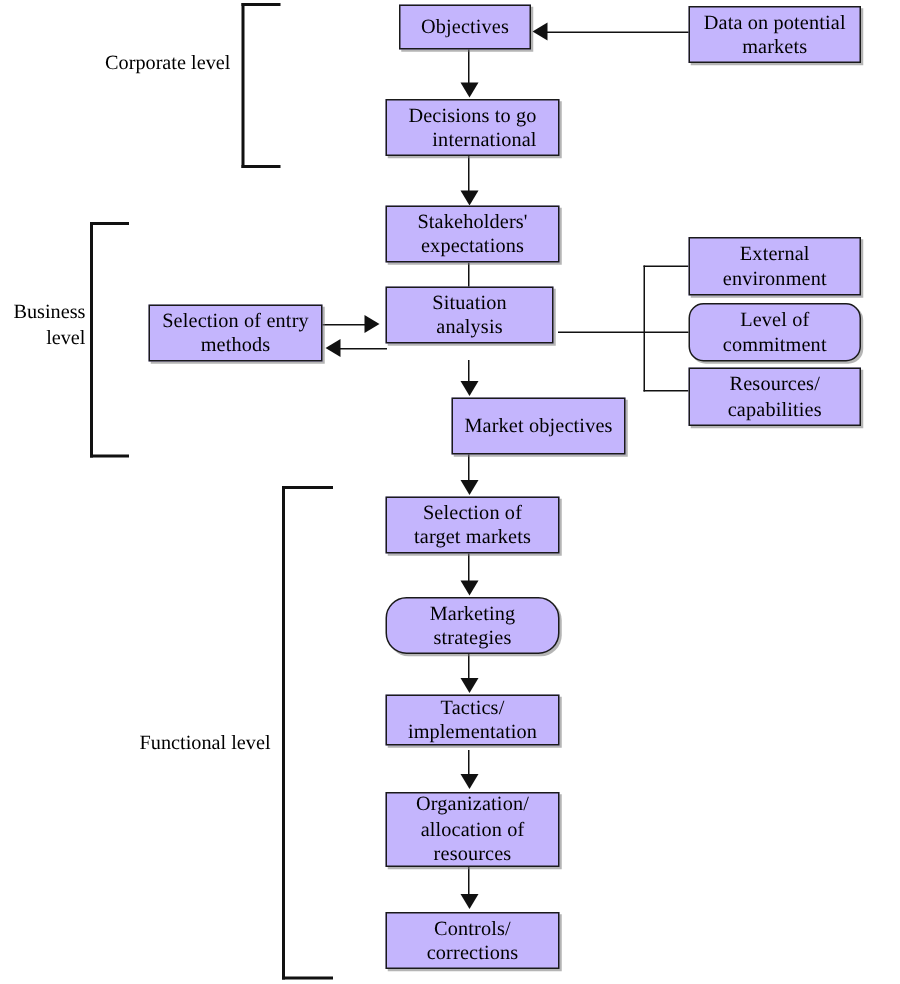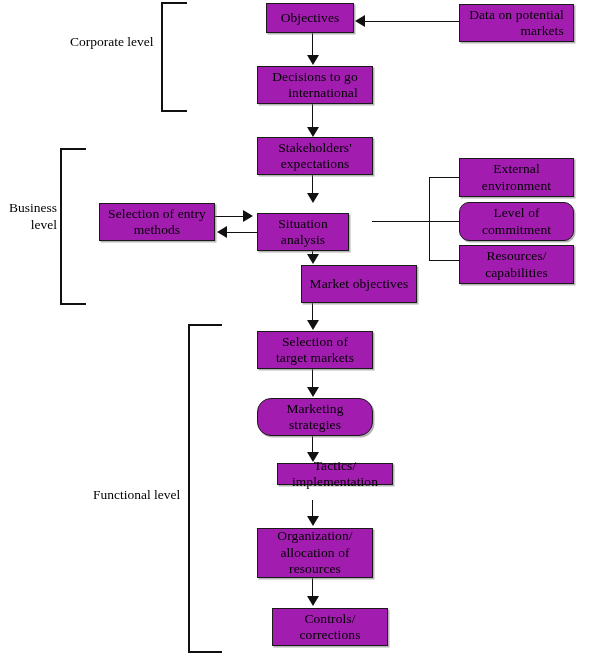--- a/index.html
+++ b/index.html
@@ -12,21 +12,21 @@
     width: 600px;
     height: 656px;
     background: #ffffff;
     font-family: "Liberation Serif", "DejaVu Serif", serif;
     overflow: hidden;
   }
   .box {
     position: absolute;
     box-sizing: border-box;
     border: 1.2px solid #1a1a1a;
-    background: #a21caf;
+    background: #c4b5fd;
     display: flex;
     align-items: center;
     justify-content: center;
     text-align: center;
     color: #000000;
     font-size: 13.5px;
     line-height: 1.22;
     letter-spacing: 0.1px;
     box-shadow: 1.5px 1.5px 0 0 rgba(120,120,120,0.55);
   }
@@ -165,36 +165,36 @@
   <div class="vline" style="left:312px; top:500px; height:18px;"></div>
   <div class="arrow-down" style="left:307px; top:516px;"></div>
 
   <div class="vline" style="left:312px; top:577px; height:20px;"></div>
   <div class="arrow-down" style="left:307px; top:596px;"></div>
 
   <div class="box" style="left:266px; top:3px; width:88px; height:30px;">
     <span class="txt">Objectives</span>
   </div>
 
-  <div class="box" style="left:459px; top:4px; width:115px; height:38px;text-align:right;">
+  <div class="box" style="left:459px; top:4px; width:115px; height:38px;">
     <span class="txt">Data on potential
 markets</span>
   </div>
 
   <div class="box" style="left:257px; top:66px; width:116px; height:38px;text-align:right;">
     <span class="txt">Decisions to go
 international</span>
   </div>
 
   <div class="box" style="left:257px; top:137px; width:116px; height:38px;">
     <span class="txt">Stakeholders'
 expectations</span>
   </div>
 
-  <div class="box" style="left:257px; top:213px; width:92px; height:38px;">
+  <div class="box" style="left:257px; top:191px; width:112px; height:38px;">
     <span class="txt">Situation
 analysis</span>
   </div>
 
   <div class="box" style="left:99px; top:203px; width:116px; height:38px;">
     <span class="txt">Selection of entry
 methods</span>
   </div>
 
   <div class="box" style="left:459px; top:158px; width:115px; height:39px;">
@@ -219,29 +219,29 @@
   <div class="box" style="left:257px; top:331px; width:116px; height:38px;">
     <span class="txt">Selection of
 target markets</span>
   </div>
 
   <div class="box" style="left:257px; top:398px; width:116px; height:38px;border-radius:14px;">
     <span class="txt">Marketing
 strategies</span>
   </div>
 
-  <div class="box" style="left:257px; top:463px; width:116px; height:22px;margin-left:20px;">
+  <div class="box" style="left:257px; top:463px; width:116px; height:34px;">
     <span class="txt">Tactics/
 implementation</span>
   </div>
 
   <div class="box" style="left:257px; top:528px; width:116px; height:50px;">
     <span class="txt">Organization/
 allocation of
 resources</span>
   </div>
 
-  <div class="box" style="left:257px; top:608px; width:116px; height:38px;margin-left:15px;">
+  <div class="box" style="left:257px; top:608px; width:116px; height:38px;">
     <span class="txt">Controls/
 corrections</span>
   </div>
 
 </div>
 
 </body></html>

